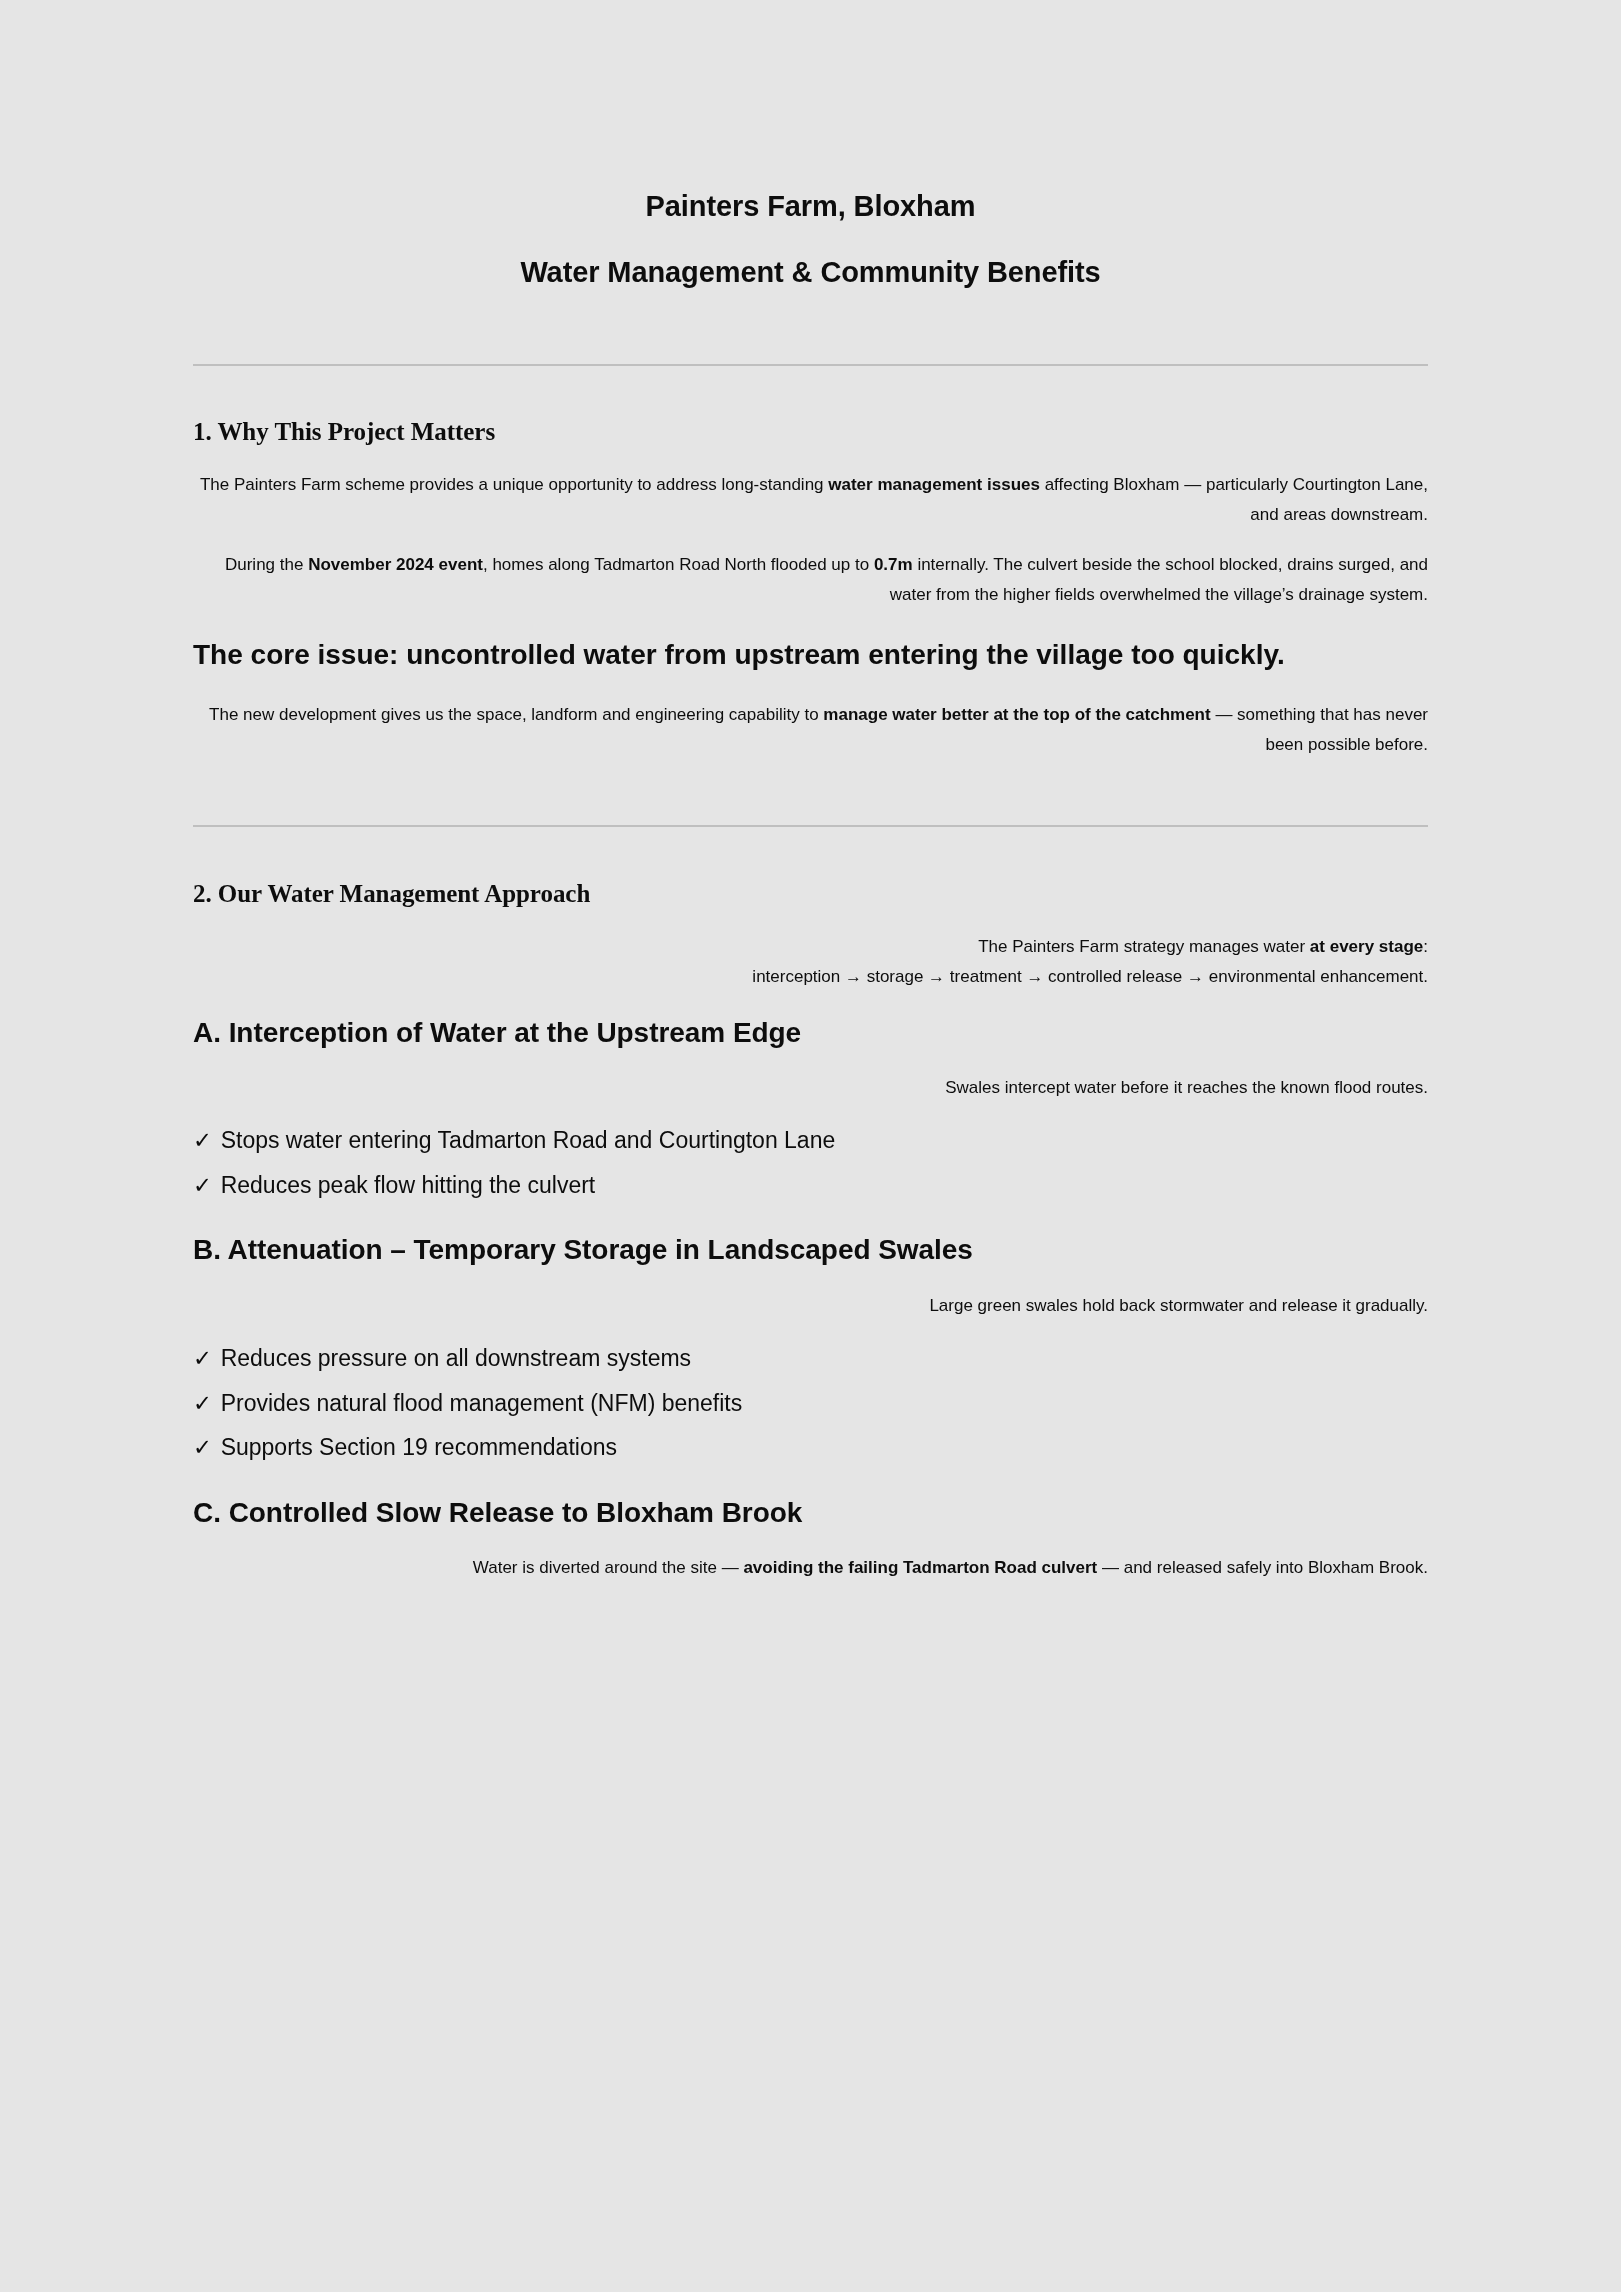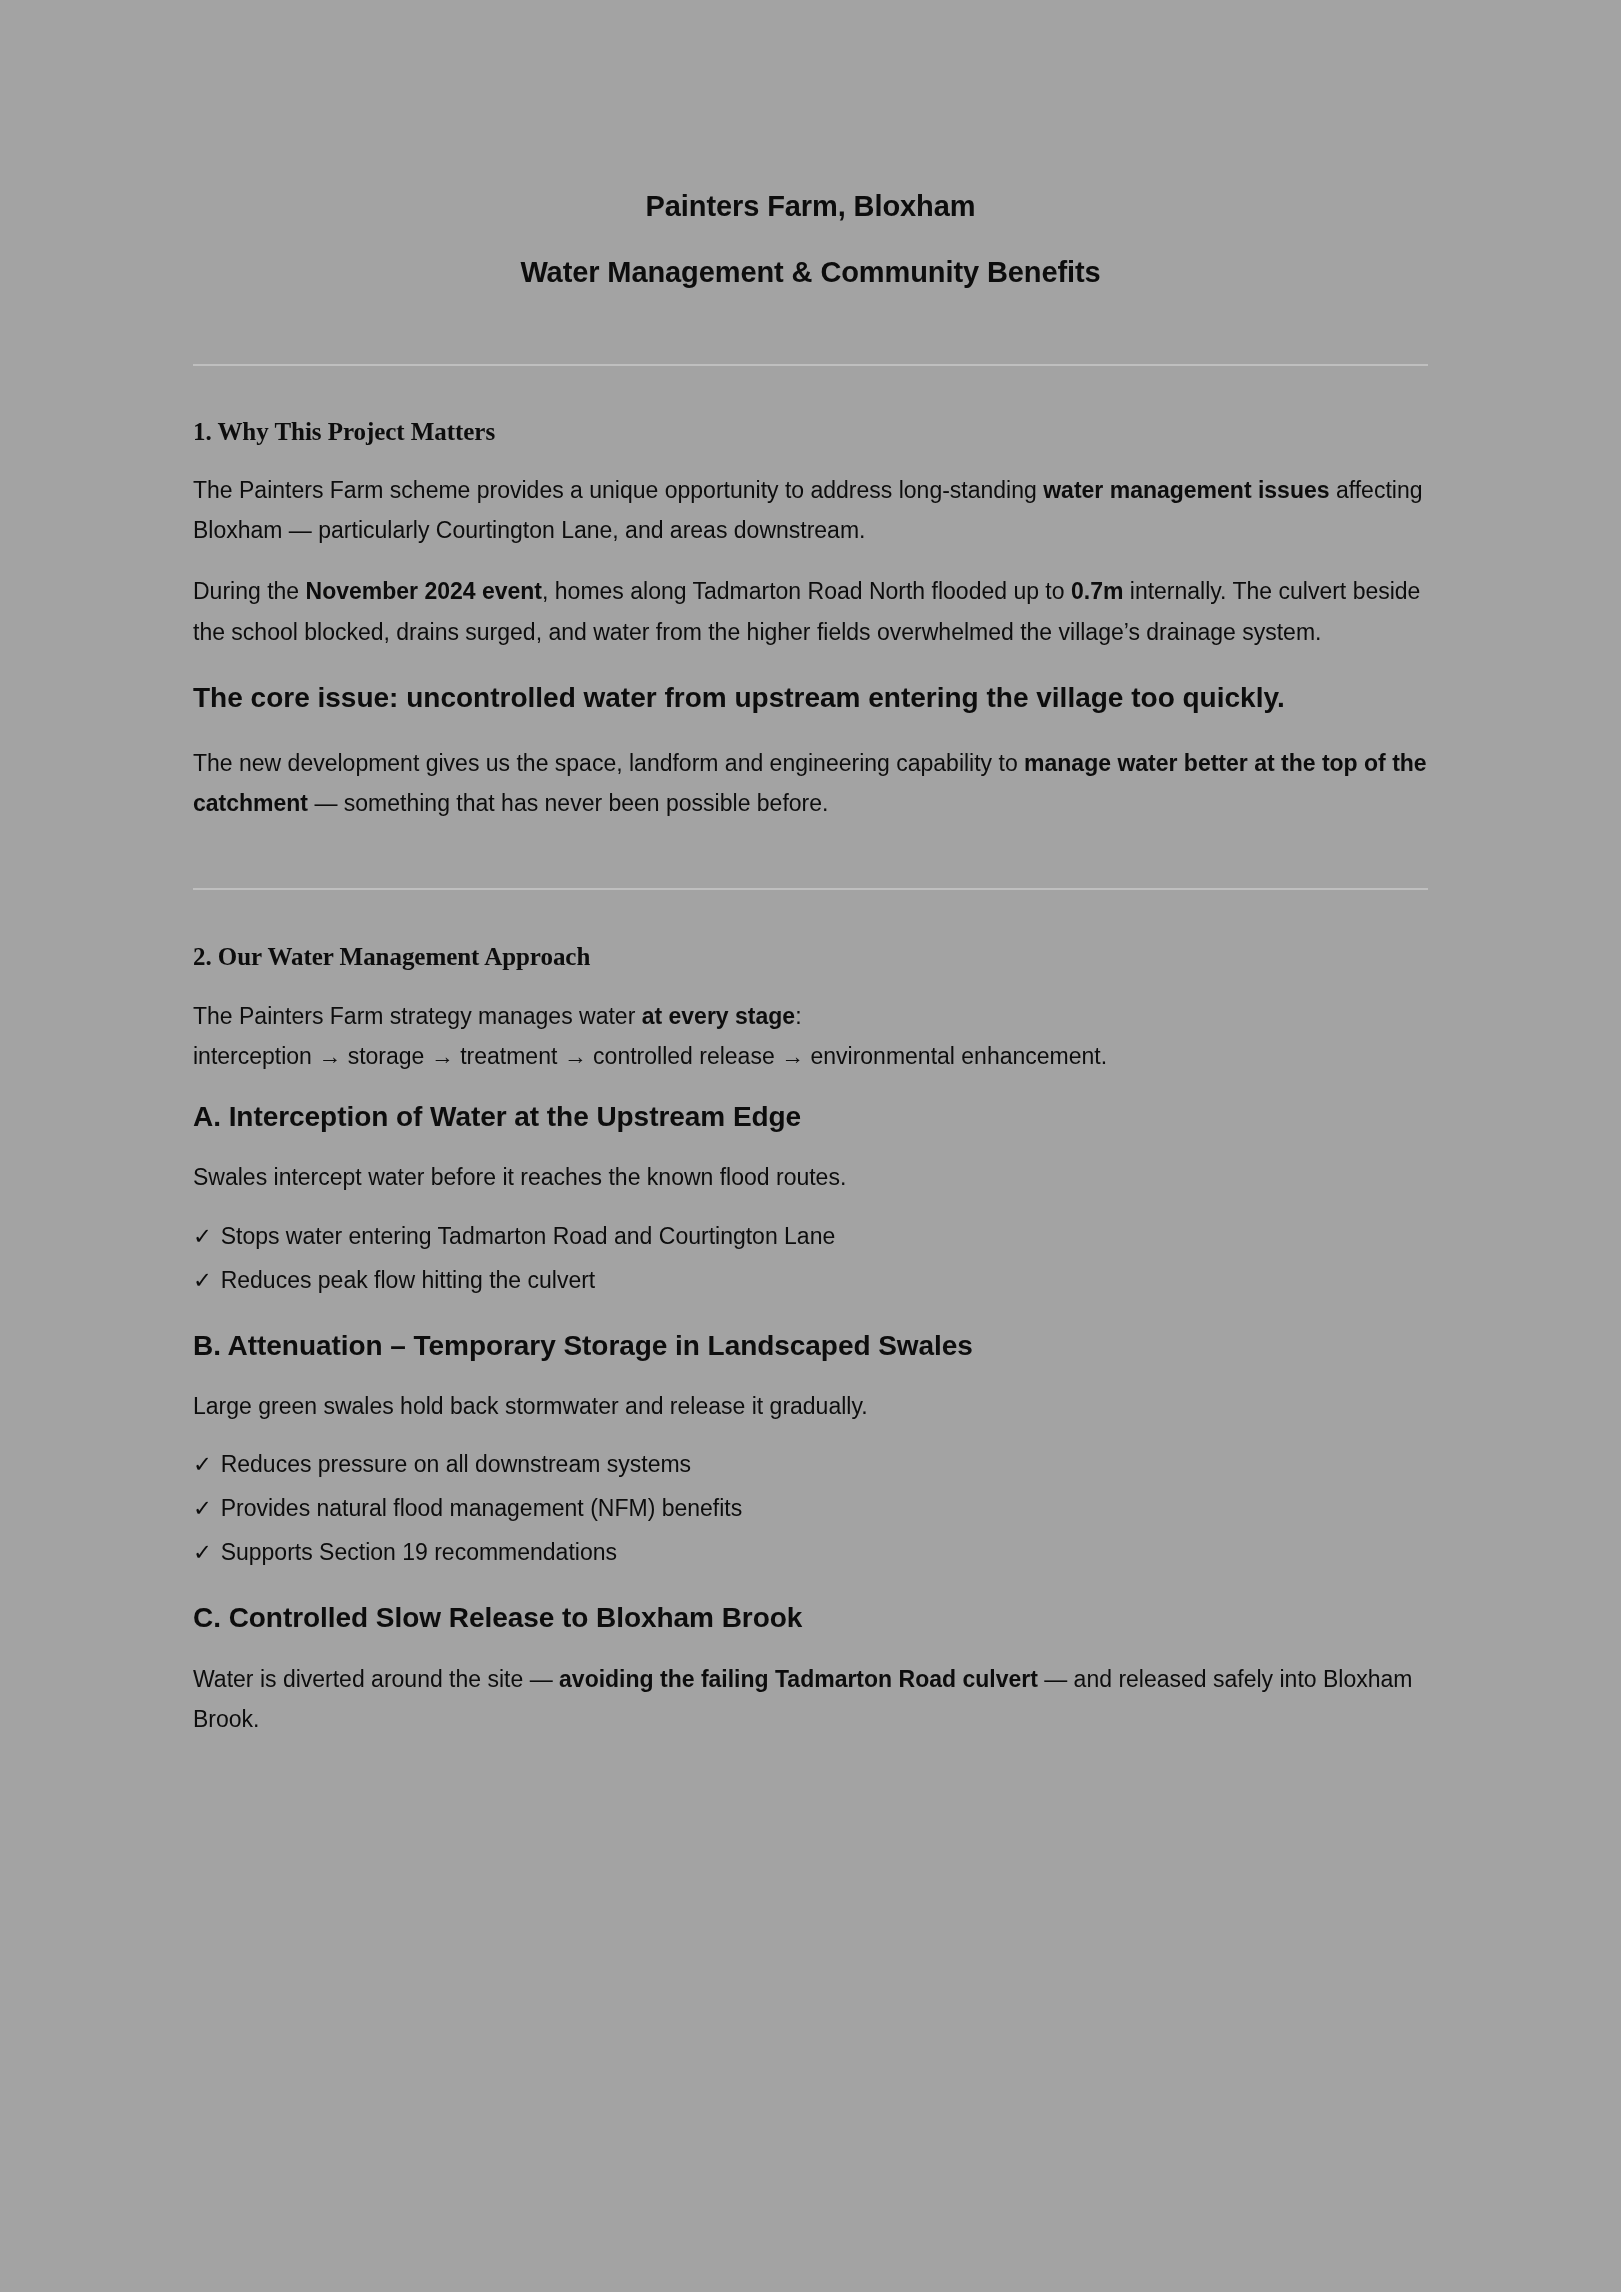--- a/index.html
+++ b/index.html
@@ -11,21 +11,21 @@
   body {
     font-family: "Liberation Sans", sans-serif;
     color: #0d0d0d;
     -webkit-font-smoothing: antialiased;
   }
   .page {
     position: relative;
     width: 1621px;
     height: 2293px;
     margin: 0 auto;
-    background: #a3a3a3;
+    background: #e5e5e5;
     box-sizing: border-box;
     overflow: hidden;
   }
   .content {
     position: absolute;
     left: 193px;
     top: 186px;
     width: 1235px;
   }
 
@@ -65,25 +65,26 @@
   h3.sub-heading {
     font-size: 28px;
     font-weight: 700;
     line-height: 1.42;
     margin: 0 0 20.6px 0;
     letter-spacing: -0.05px;
   }
 
   
   p.body-text {
-    font-size: 23px;
+    font-size: 17px;
     font-weight: 400;
     line-height: 1.76;
     margin: 0 0 20.6px 0;
     letter-spacing: 0;
+    text-align: right;
   }
   p.body-text b, p.body-text strong { font-weight: 700; }
   p.lead-bold {
     font-size: 28px;
     font-weight: 700;
     line-height: 1.76;
     margin: 0 0 20.6px 0;
   }
 
   

